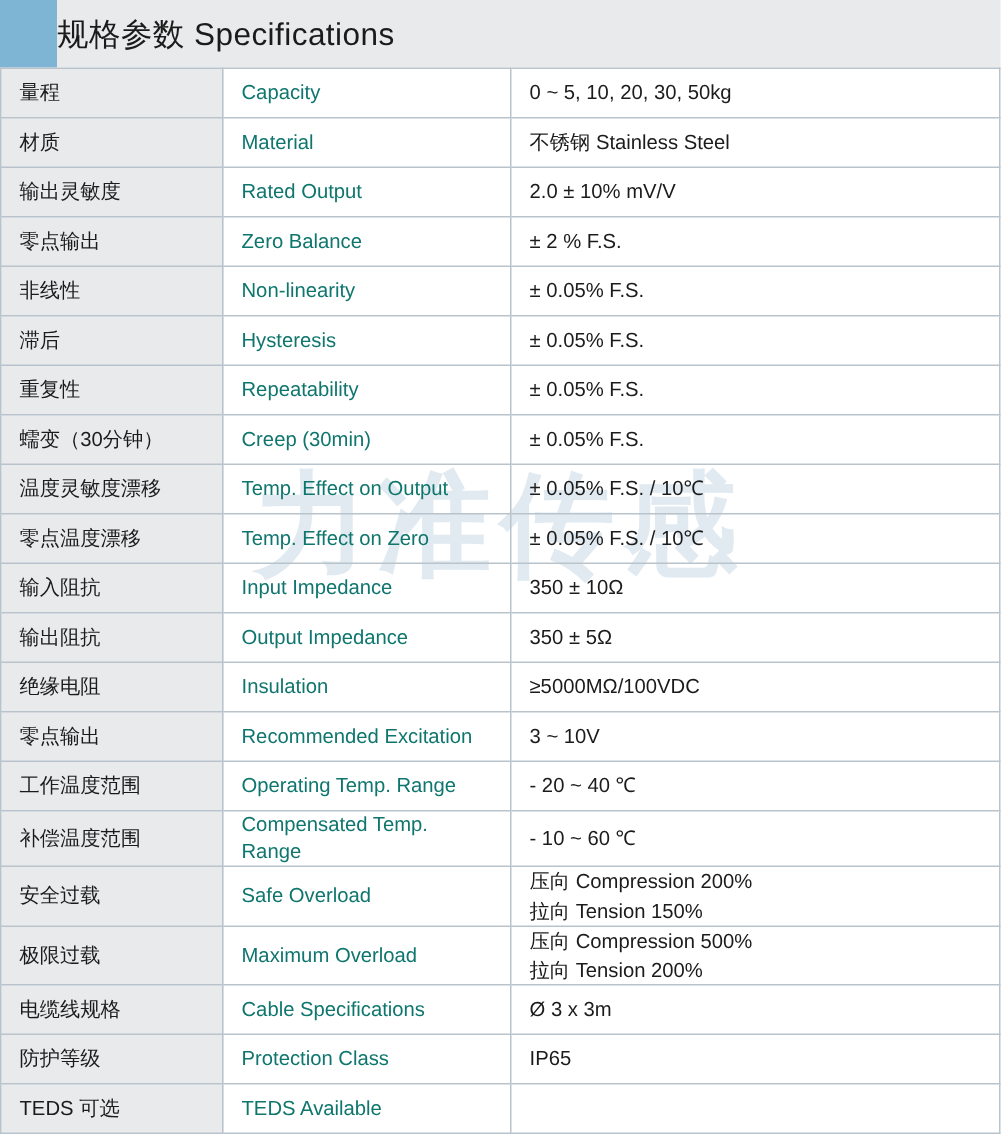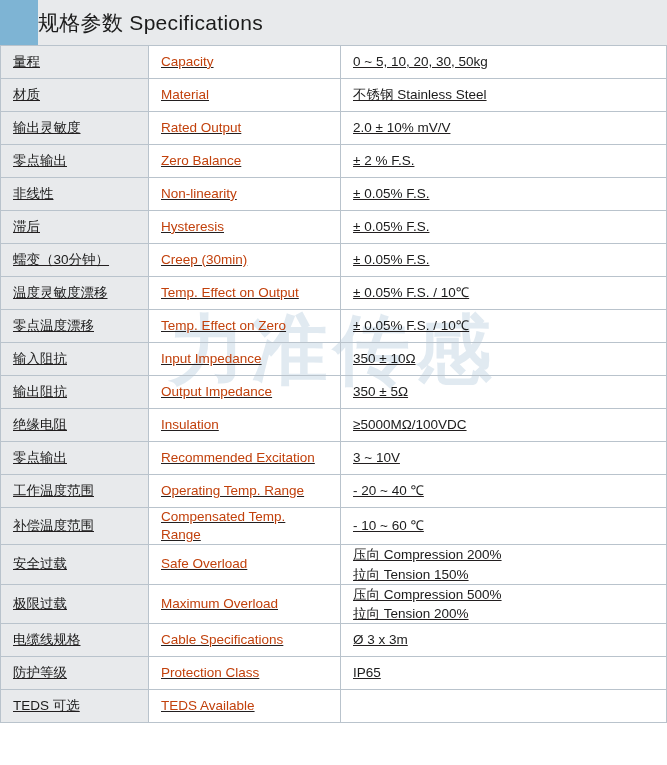--- a/index.html
+++ b/index.html
@@ -64,40 +64,39 @@
   .spec-table {
     position: relative;
     z-index: 10;
     width: 667px;
     border-collapse: collapse;
     table-layout: fixed;
     background: transparent;
   }
   .spec-table tr {
     background: transparent;
-    text-decoration: underline;
   }
   .spec-table td {
     border: 1px solid #b9c3cc;
     vertical-align: middle;
     padding: 0 12px;
     height: 33px;
     box-sizing: border-box;
     font-size: 13.5px;
     line-height: 1.35;
   }
   .col-cn {
     width: 148px;
     background: #e8eaec;
     color: #1b1b1b;
     font-size: 13.5px;
   }
   .col-en {
     width: 192px;
-    color: #c2410c;
+    color: #0f766e;
     font-size: 13.5px;
   }
   .col-val {
     color: #1b1b1b;
     font-size: 13.5px;
   }
   .val-multi {
     padding-top: 4px;
     padding-bottom: 4px;
   }
@@ -145,20 +144,25 @@
         <td class="col-val">± 2 % F.S.</td>
       </tr>
       <tr>
         <td class="col-cn">非线性</td>
         <td class="col-en">Non-linearity</td>
         <td class="col-val">± 0.05% F.S.</td>
       </tr>
       <tr>
         <td class="col-cn">滞后</td>
         <td class="col-en">Hysteresis</td>
+        <td class="col-val">± 0.05% F.S.</td>
+      </tr>
+      <tr>
+        <td class="col-cn">重复性</td>
+        <td class="col-en">Repeatability</td>
         <td class="col-val">± 0.05% F.S.</td>
       </tr>
       <tr>
         <td class="col-cn">蠕变（30分钟）</td>
         <td class="col-en">Creep (30min)</td>
         <td class="col-val">± 0.05% F.S.</td>
       </tr>
       <tr>
         <td class="col-cn">温度灵敏度漂移</td>
         <td class="col-en">Temp. Effect on Output</td>

